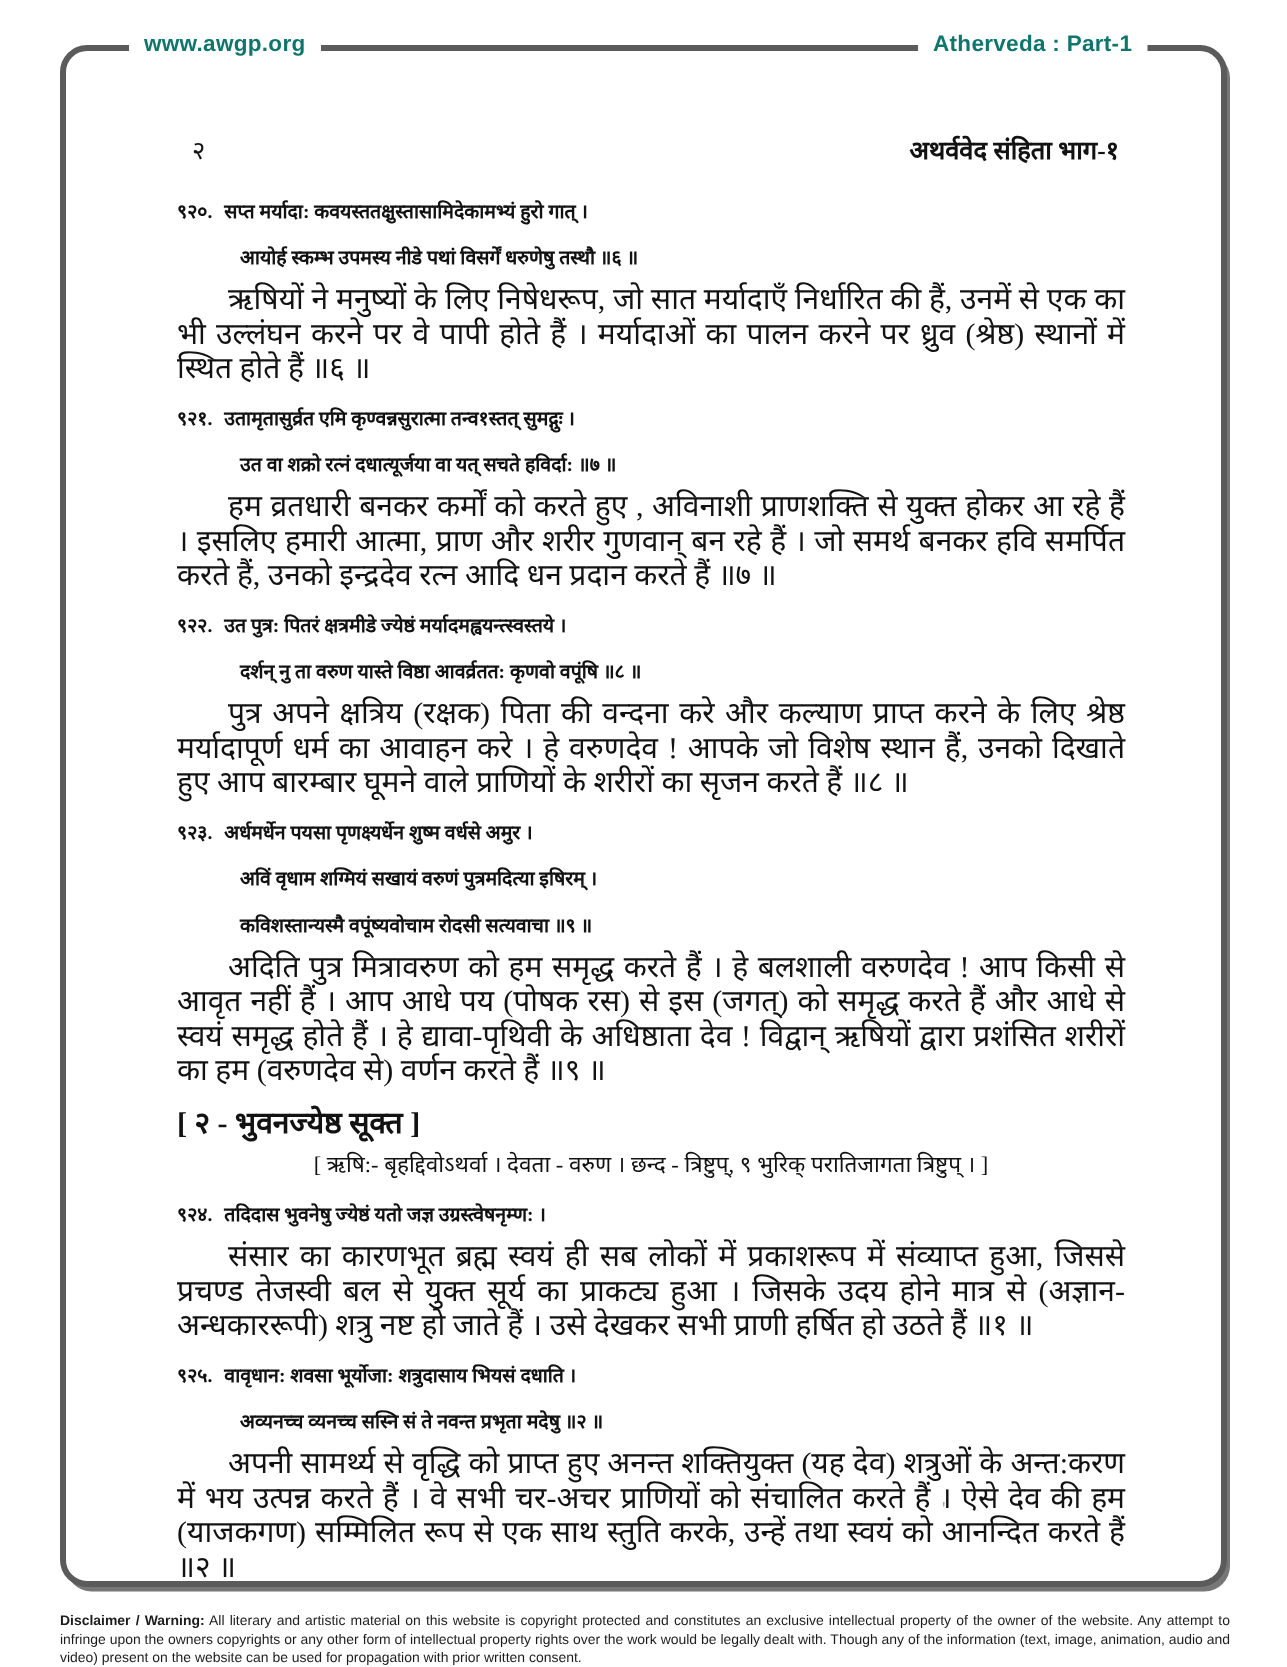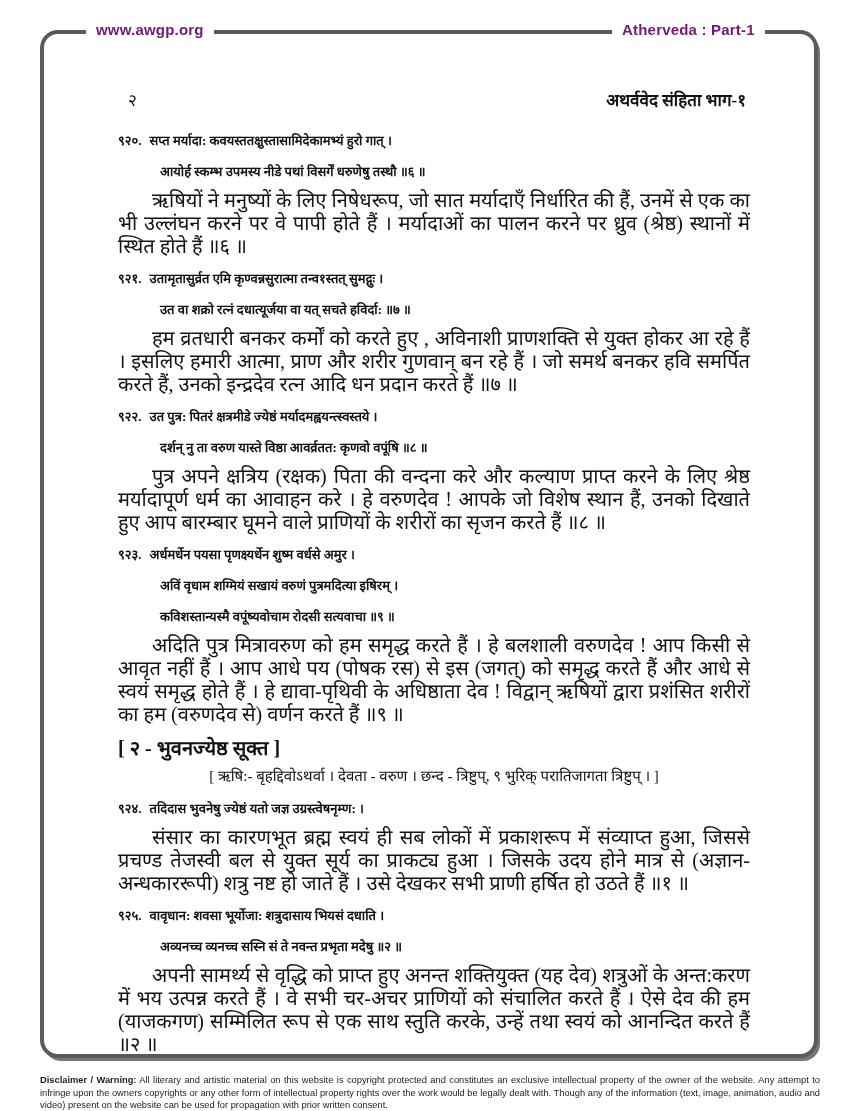--- a/index.html
+++ b/index.html
@@ -33,21 +33,21 @@
   
   .hdr-label {
     position: absolute;
     top: 30px;
     transform: translateY(-54%);
     background: #ffffff;
     padding: 0 10px;
     font-family: "Liberation Sans", sans-serif;
     font-weight: bold;
     font-size: 15px;
-    color: #701a75;
+    color: #0f766e;
     letter-spacing: 0.2px;
     white-space: nowrap;
   }
   .hdr-left  { left: 86px; }
   .hdr-right { left: 612px; }
 
   
   .content {
     position: absolute;
     left: 118px;

